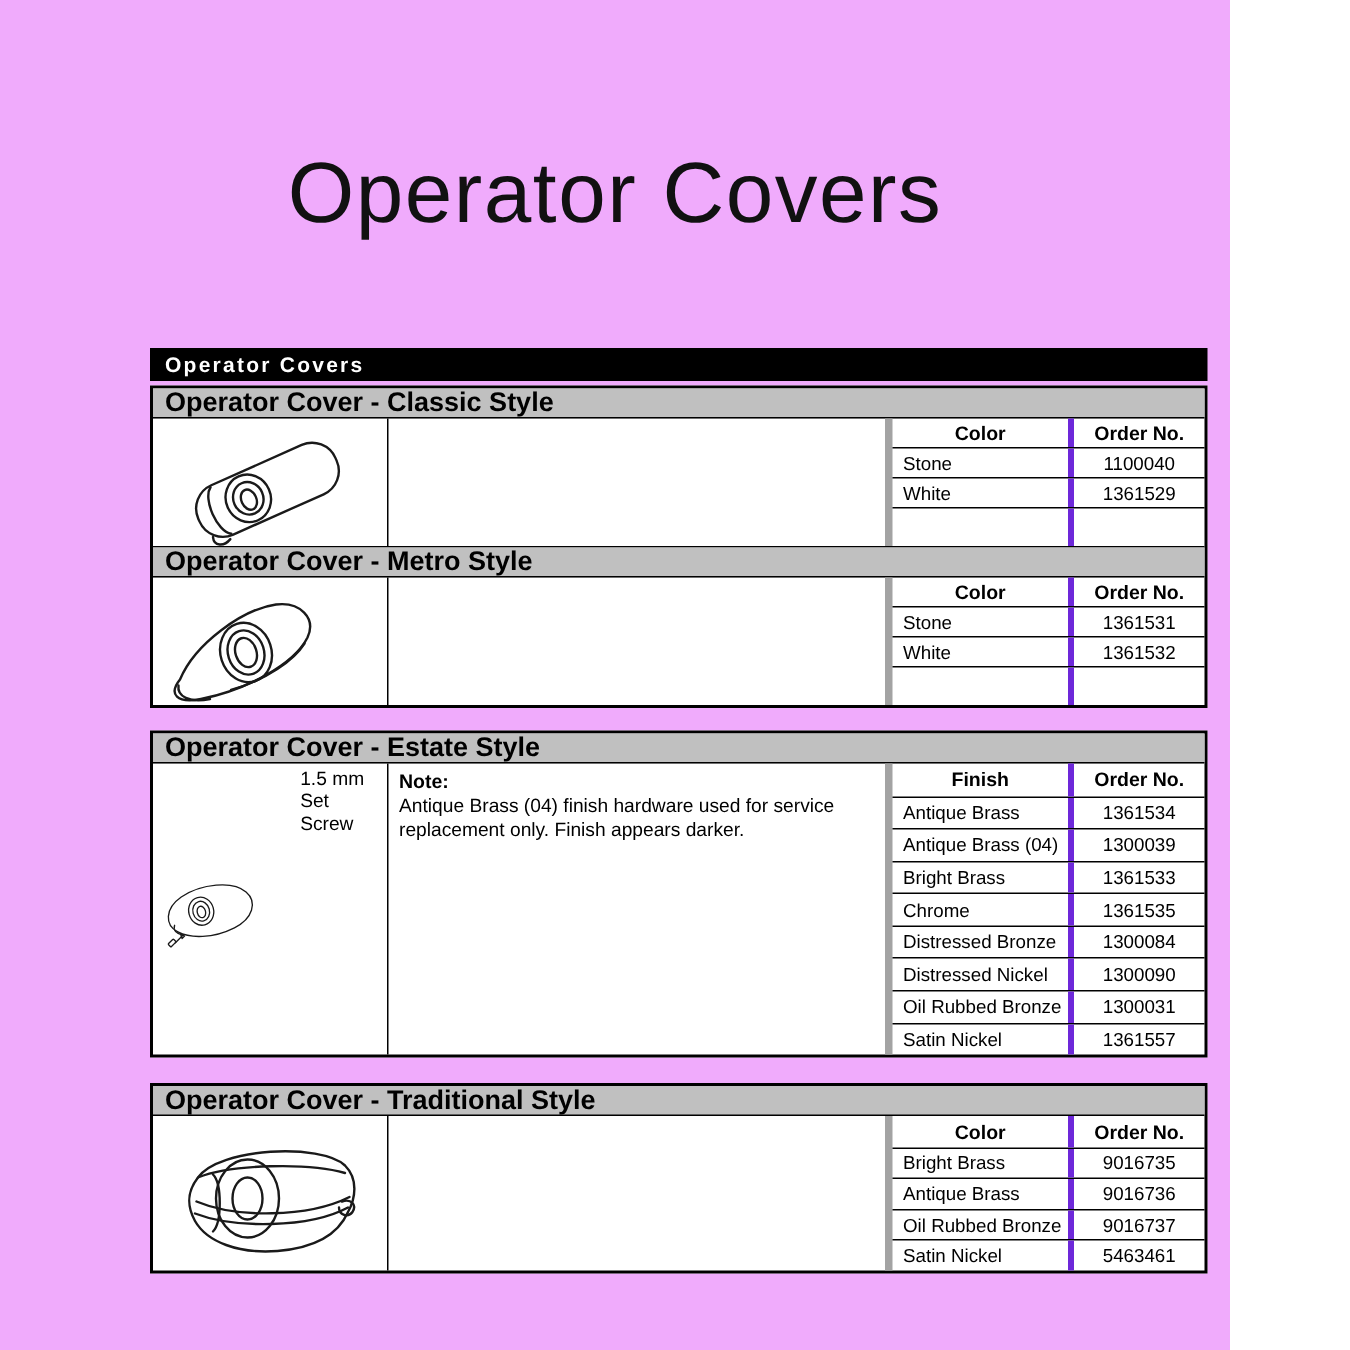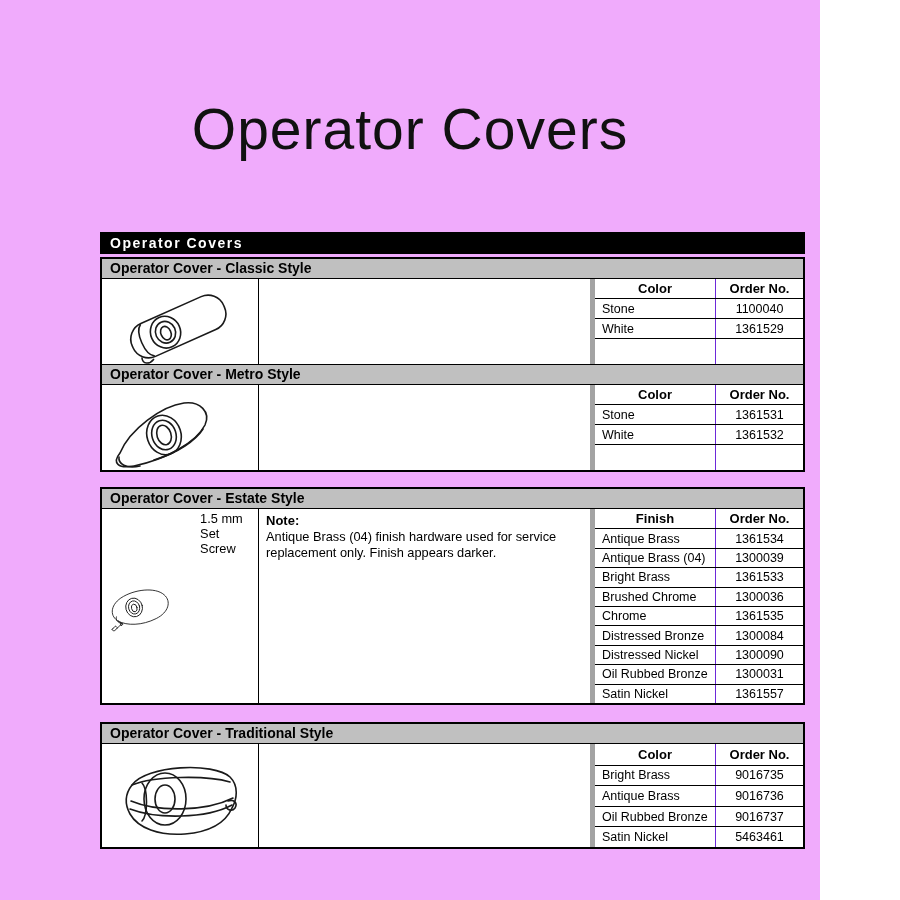--- a/index.html
+++ b/index.html
@@ -19,35 +19,35 @@
     background:#000; color:#fff; font-weight:bold; font-size:14px;
     letter-spacing:1.5px; line-height:22px; padding-left:10px;
   }
   .block {
     position:absolute; left:100px; width:705px;
     border:2px solid #000; background:#fff;
     display:flex; flex-direction:column;
   }
   .graybar {
     height:20px; background:#c0c0c0; border-bottom:1px solid #000;
-    font-weight:bold; font-size:14px; line-height:19px; padding-left:8px;
+    font-weight:bold; font-size:18px; line-height:19px; padding-left:8px;
     flex:0 0 auto;
   }
   .content-row { display:flex; flex:1 1 auto; min-height:0; }
   .img-cell {
     width:157px; flex:0 0 157px; border-right:1px solid #000;
     display:flex; flex-direction:row; align-items:center; justify-content:flex-start;
     padding-top:4px;
   }
   .mid-cell { flex:1 1 auto; border-right:5px solid #a3a3a3; padding:4px 14px 0 7px; }
   .sub { width:208px; flex:0 0 208px; display:flex; flex-direction:column; }
   .srow { display:flex; border-bottom:1px solid #000; align-items:stretch; }
   .srow.noline { border-bottom:none;justify-content:space-between; }
   .c1 {
-    width:121px; flex:0 0 121px; border-right:1px solid #6d28d9;
+    width:121px; flex:0 0 121px; border-right:4px solid #6d28d9;
     display:flex; align-items:center; padding-left:7px;
     font-size:12.5px;
   }
   .c2 { flex:1 1 auto; display:flex; align-items:center; justify-content:center; font-size:12.5px; }
   .srow.head .c1, .srow.head .c2 { font-weight:bold; font-size:13px; justify-content:center; padding-left:0; }
   .fixed20 { height:20px; flex:0 0 20px; }
   .grow { flex:1 1 auto; }
   .filler { flex:1 1 auto; border-bottom:none; }
   .note-label { font-weight:bold; font-size:13px; margin-bottom:1px; }
   .note-text { font-size:12.8px; line-height:15.5px; max-width:330px; }
@@ -172,24 +172,20 @@
         </div>
         <div class="srow grow">
           <div class="c1">Antique Brass (04)</div>
           <div class="c2">1300039</div>
         </div>
         <div class="srow grow">
           <div class="c1">Bright Brass</div>
           <div class="c2">1361533</div>
         </div>
         <div class="srow grow">
-          <div class="c1">Brushed Chrome</div>
-          <div class="c2">1300036</div>
-        </div>
-        <div class="srow grow">
           <div class="c1">Chrome</div>
           <div class="c2">1361535</div>
         </div>
         <div class="srow grow">
           <div class="c1">Distressed Bronze</div>
           <div class="c2">1300084</div>
         </div>
         <div class="srow grow">
           <div class="c1">Distressed Nickel</div>
           <div class="c2">1300090</div>

